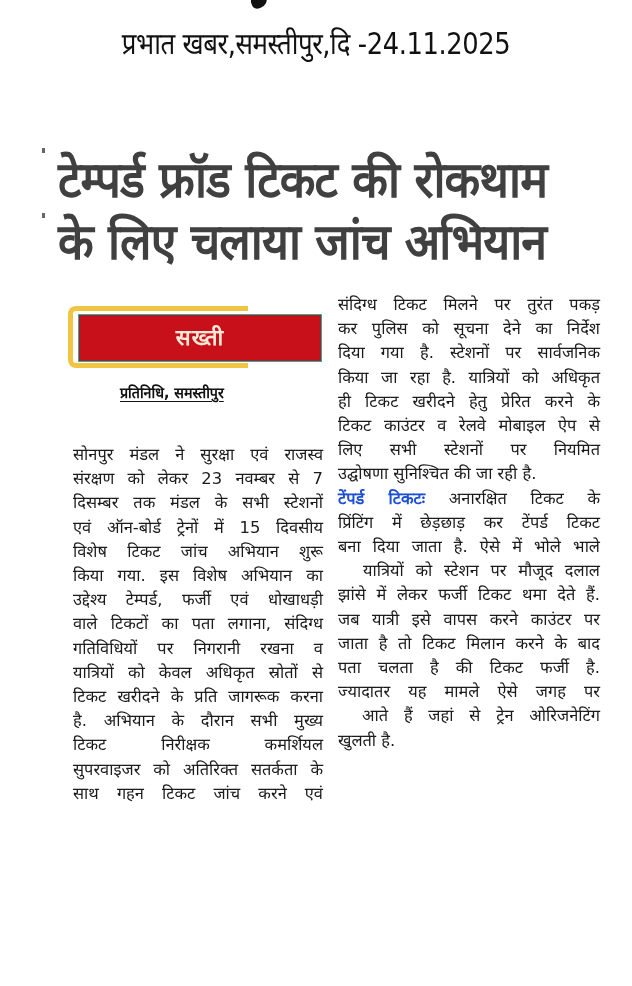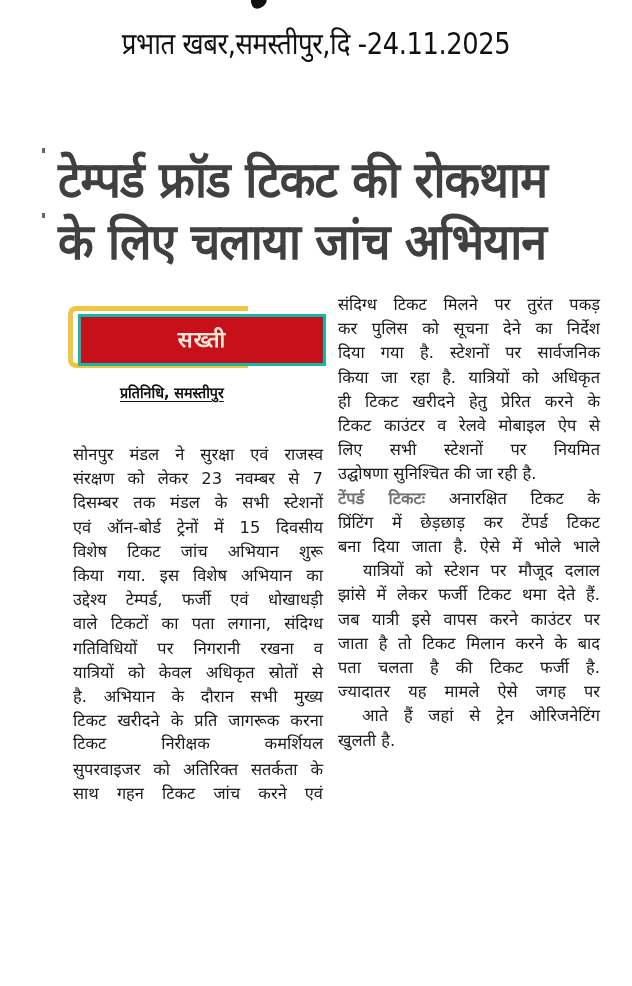--- a/index.html
+++ b/index.html
@@ -4,29 +4,29 @@
 <style>
   html, body { margin: 0; padding: 0; background: #ffffff; }
   body { width: 632px; height: 986px; position: relative; overflow: hidden; font-family: "DejaVu Sans", "Liberation Sans", sans-serif; color: #1a1a1a; }
   .top-blob { position: absolute; left: 251px; top: -6px; width: 16px; height: 14px; background: #111; border-radius: 50% 50% 60% 40%; transform: rotate(-20deg); }
   .dateline { position: absolute; left: 0; top: 22px; width: 632px; text-align: center; font-size: 30px; letter-spacing: -0.5px; color: #111; font-family: "DejaVu Sans", sans-serif; transform: scaleX(0.86); transform-origin: center; white-space: nowrap; }
   .tick { position: absolute; left: 42px; width: 3px; height: 5px; background: #666; }
   .headline { position: absolute; left: 58px; top: 122px; width: 540px; font-weight: bold; font-size: 50px; line-height: 62px; color: #404040; letter-spacing: -1px; white-space: nowrap; margin-top: 27px; }
   .headline .hl { display: block; transform: scaleX(0.93); transform-origin: left; }
   .tag-wrap { position: absolute; left: 68px; top: 306px; width: 252px; height: 60px; }
   .tag-gold { position: absolute; left: 0; top: 0; width: 180px; height: 62px; border: 5px solid #f0c542; border-right: none; border-radius: 8px 0 0 8px; box-sizing: border-box; }
-  .tag-red { position: absolute; left: 10px; top: 8px; width: 242px; height: 46px; background: #c8101a; border: 3px solid #14b8a6; }
+  .tag-red { position: absolute; left: 10px; top: 8px; width: 242px; height: 46px; background: #c8101a; border: 1px solid #14b8a6; }
   .tag-label { position: absolute; left: 0; top: 0; width: 100%; height: 46px; line-height: 46px; text-align: center; color: #fde9d6; font-weight: bold; font-size: 22px; letter-spacing: 1px; }
   .byline { position: absolute; left: 120px; top: 382px; font-weight: bold; font-size: 15px; color: #111; text-decoration: underline; text-underline-offset: 3px; white-space: nowrap; transform: scaleX(0.95); transform-origin: left; }
   .col { position: absolute; font-size: 16.4px; line-height: 24.2px; color: #1b1b1b; text-align: justify; text-align-last: justify; }
   .col .ln { display: block; white-space: nowrap; transform-origin: left; }
   .col .ln.last { text-align-last: left; }
   .col-left { left: 73px; top: 443px; width: 250px; }
   .col-right { left: 338px; top: 293px; width: 262px; }
-  .bold { font-weight: bold; color: #737373; }
+  .bold { font-weight: bold; color: #1d4ed8; }
 </style>
 </head>
 <body>
 
 <div class="top-blob"></div>
 
 <div class="dateline">प्रभात खबर,समस्तीपुर,दि -24.11.2025</div>
 
 <div class="tick" style="top:148px"></div>
 <div class="tick" style="top:213px"></div>
@@ -49,23 +49,23 @@
   <span class="ln" style="transform: scaleX(1);">सोनपुर मंडल ने सुरक्षा एवं राजस्व</span>
   <span class="ln" style="transform: scaleX(1);">संरक्षण को लेकर 23 नवम्बर से 7</span>
   <span class="ln" style="transform: scaleX(1);">दिसम्बर तक मंडल के सभी स्टेशनों</span>
   <span class="ln" style="transform: scaleX(1);">एवं ऑन-बोर्ड ट्रेनों में 15 दिवसीय</span>
   <span class="ln" style="transform: scaleX(1);">विशेष टिकट जांच अभियान शुरू</span>
   <span class="ln" style="transform: scaleX(1);">किया गया. इस विशेष अभियान का</span>
   <span class="ln" style="transform: scaleX(1);">उद्देश्य टेम्पर्ड, फर्जी एवं धोखाधड़ी</span>
   <span class="ln" style="transform: scaleX(1);">वाले टिकटों का पता लगाना, संदिग्ध</span>
   <span class="ln" style="transform: scaleX(1);">गतिविधियों पर निगरानी रखना व</span>
   <span class="ln" style="transform: scaleX(1);">यात्रियों को केवल अधिकृत स्रोतों से</span>
+  <span class="ln" style="transform: scaleX(1);">टिकट खरीदने के प्रति जागरूक करना</span>
   <span class="ln" style="transform: scaleX(1);">है. अभियान के दौरान सभी मुख्य</span>
-  <span class="ln" style="transform: scaleX(1);">टिकट खरीदने के प्रति जागरूक करना</span>
-  <span class="ln" style="transform: scaleX(1); font-family: Liberation Mono, monospace;">टिकट निरीक्षक कमर्शियल</span>
+  <span class="ln" style="transform: scaleX(1);">टिकट निरीक्षक कमर्शियल</span>
   <span class="ln" style="transform: scaleX(1);">सुपरवाइजर को अतिरिक्त सतर्कता के</span>
   <span class="ln" style="transform: scaleX(1);">साथ गहन टिकट जांच करने एवं</span>
 </div>
 
 <div class="col col-right">
   <span class="ln" style="transform: scaleX(1);">संदिग्ध टिकट मिलने पर तुरंत पकड़</span>
   <span class="ln" style="transform: scaleX(1);">कर पुलिस को सूचना देने का निर्देश</span>
   <span class="ln" style="transform: scaleX(1);">दिया गया है. स्टेशनों पर सार्वजनिक</span>
   <span class="ln" style="transform: scaleX(1);">किया जा रहा है. यात्रियों को अधिकृत</span>
   <span class="ln" style="transform: scaleX(1);">ही टिकट खरीदने हेतु प्रेरित करने के</span>

